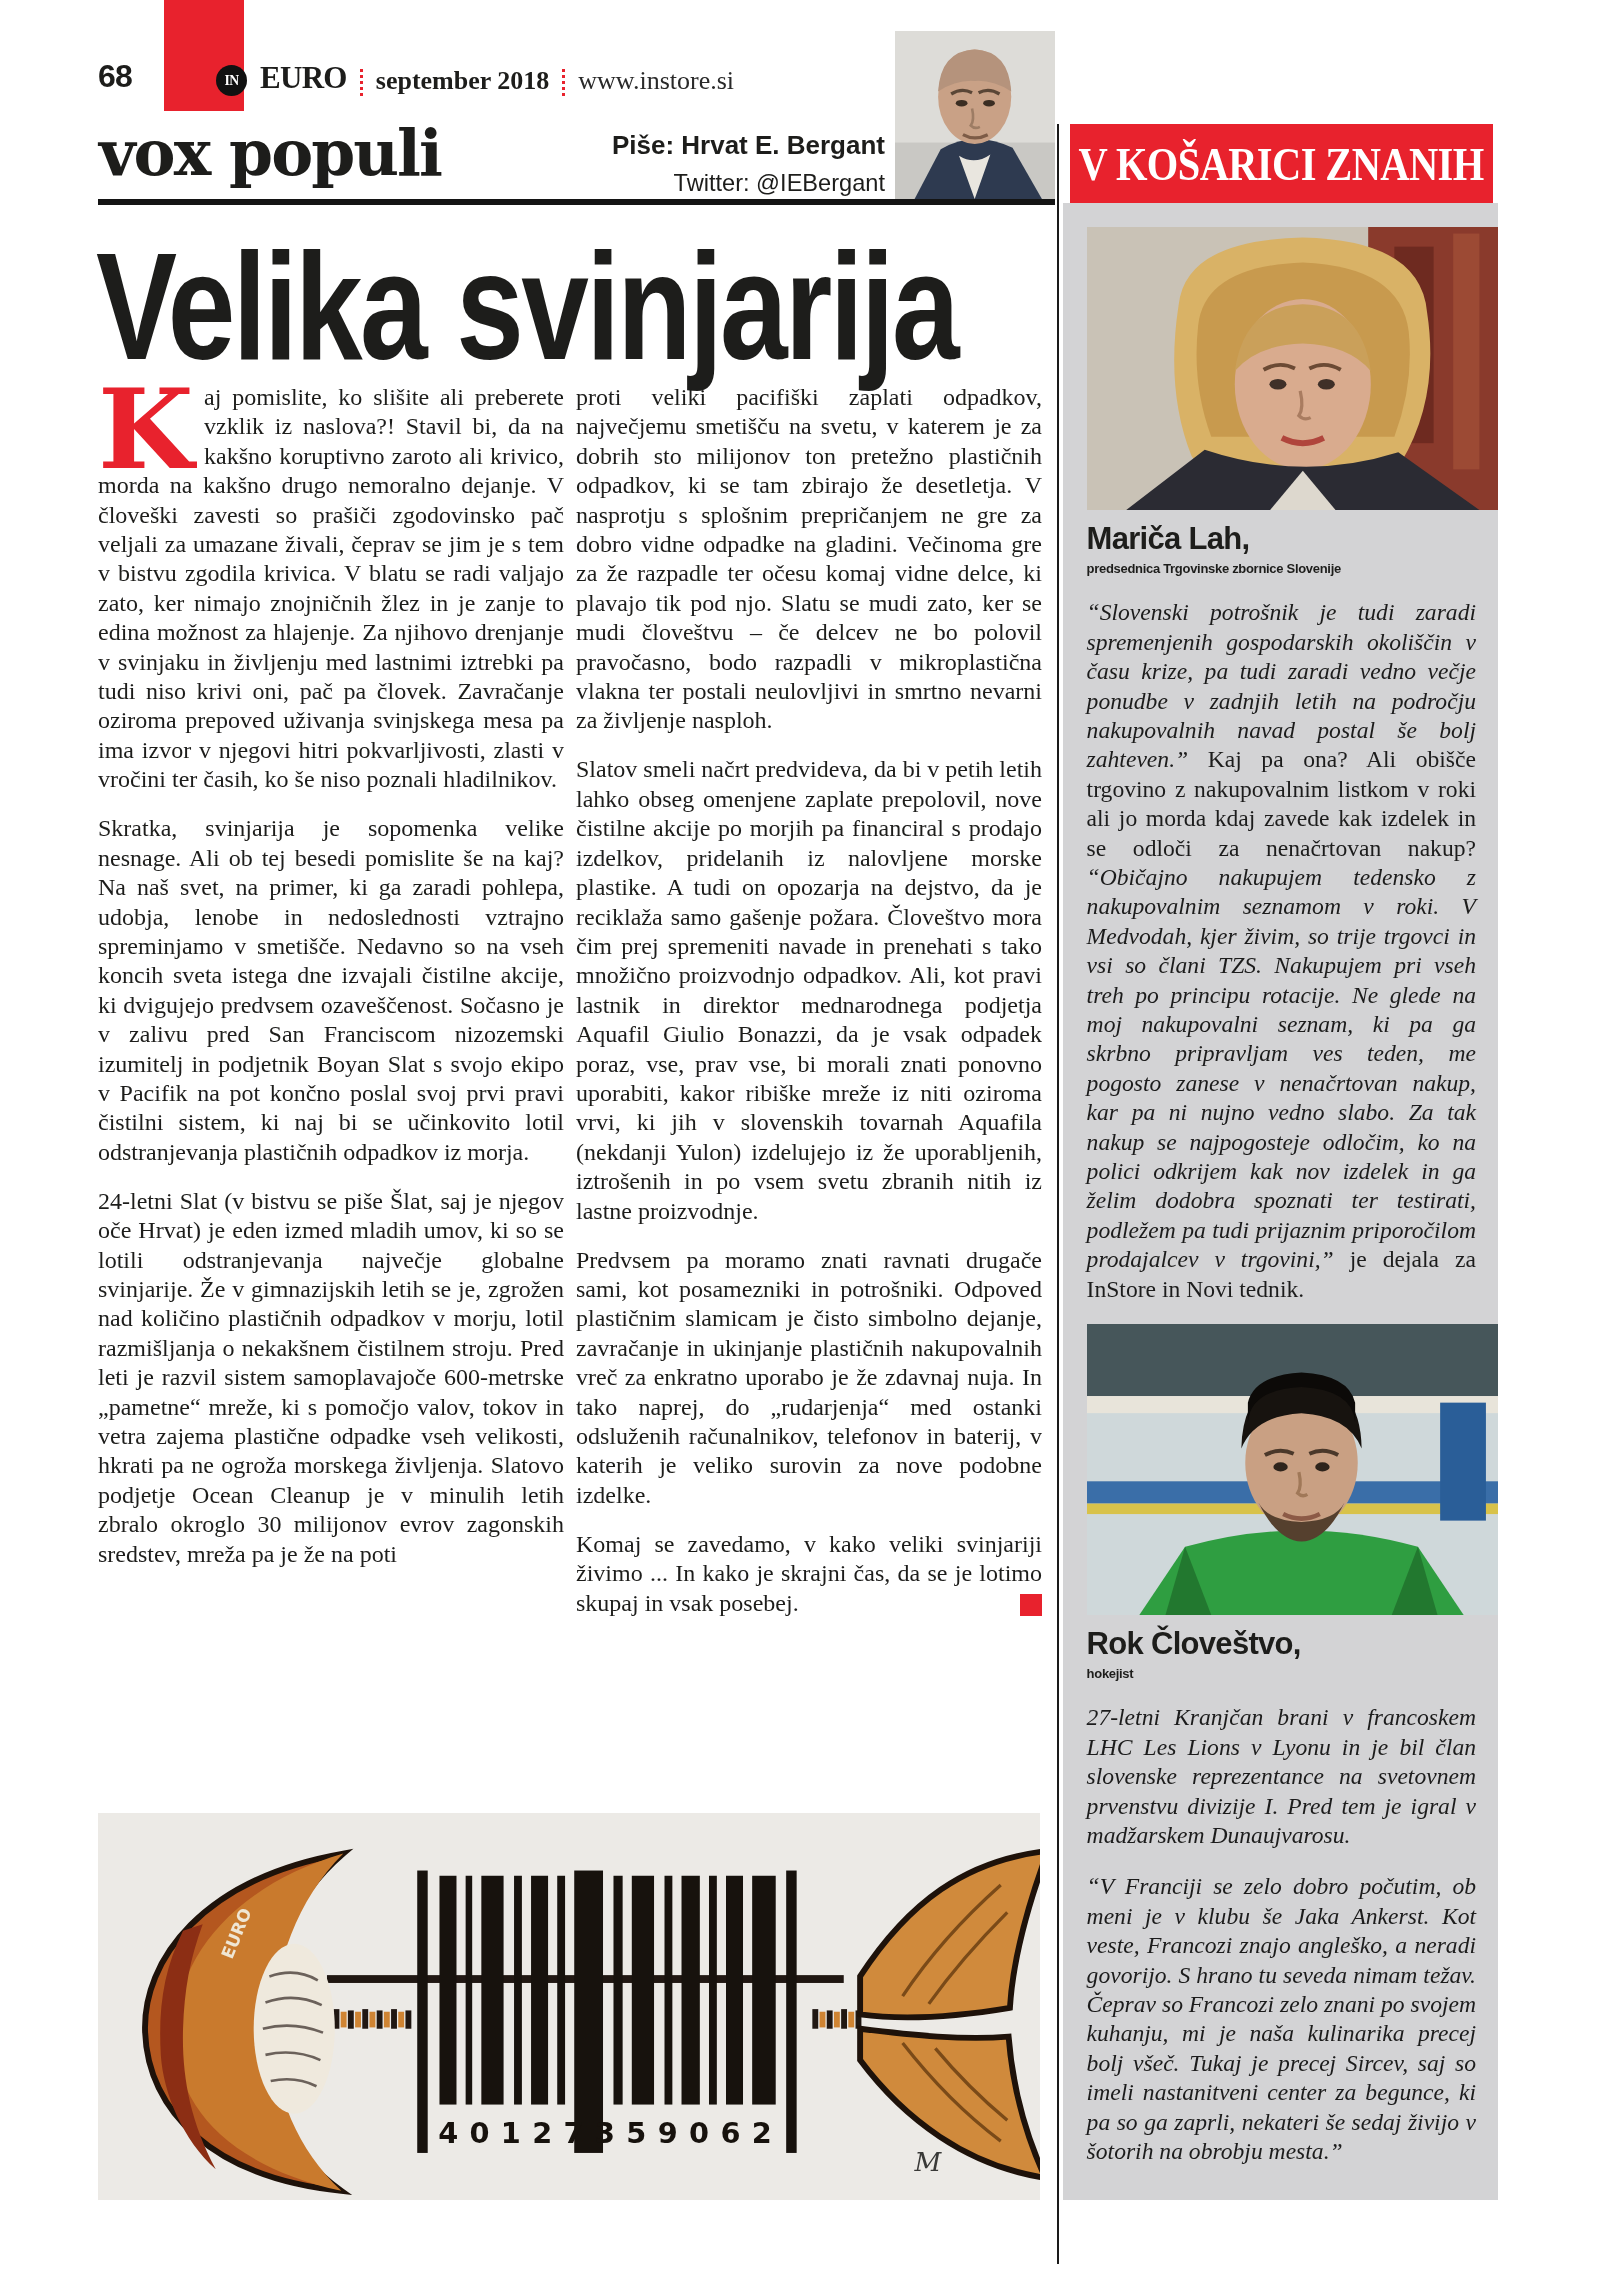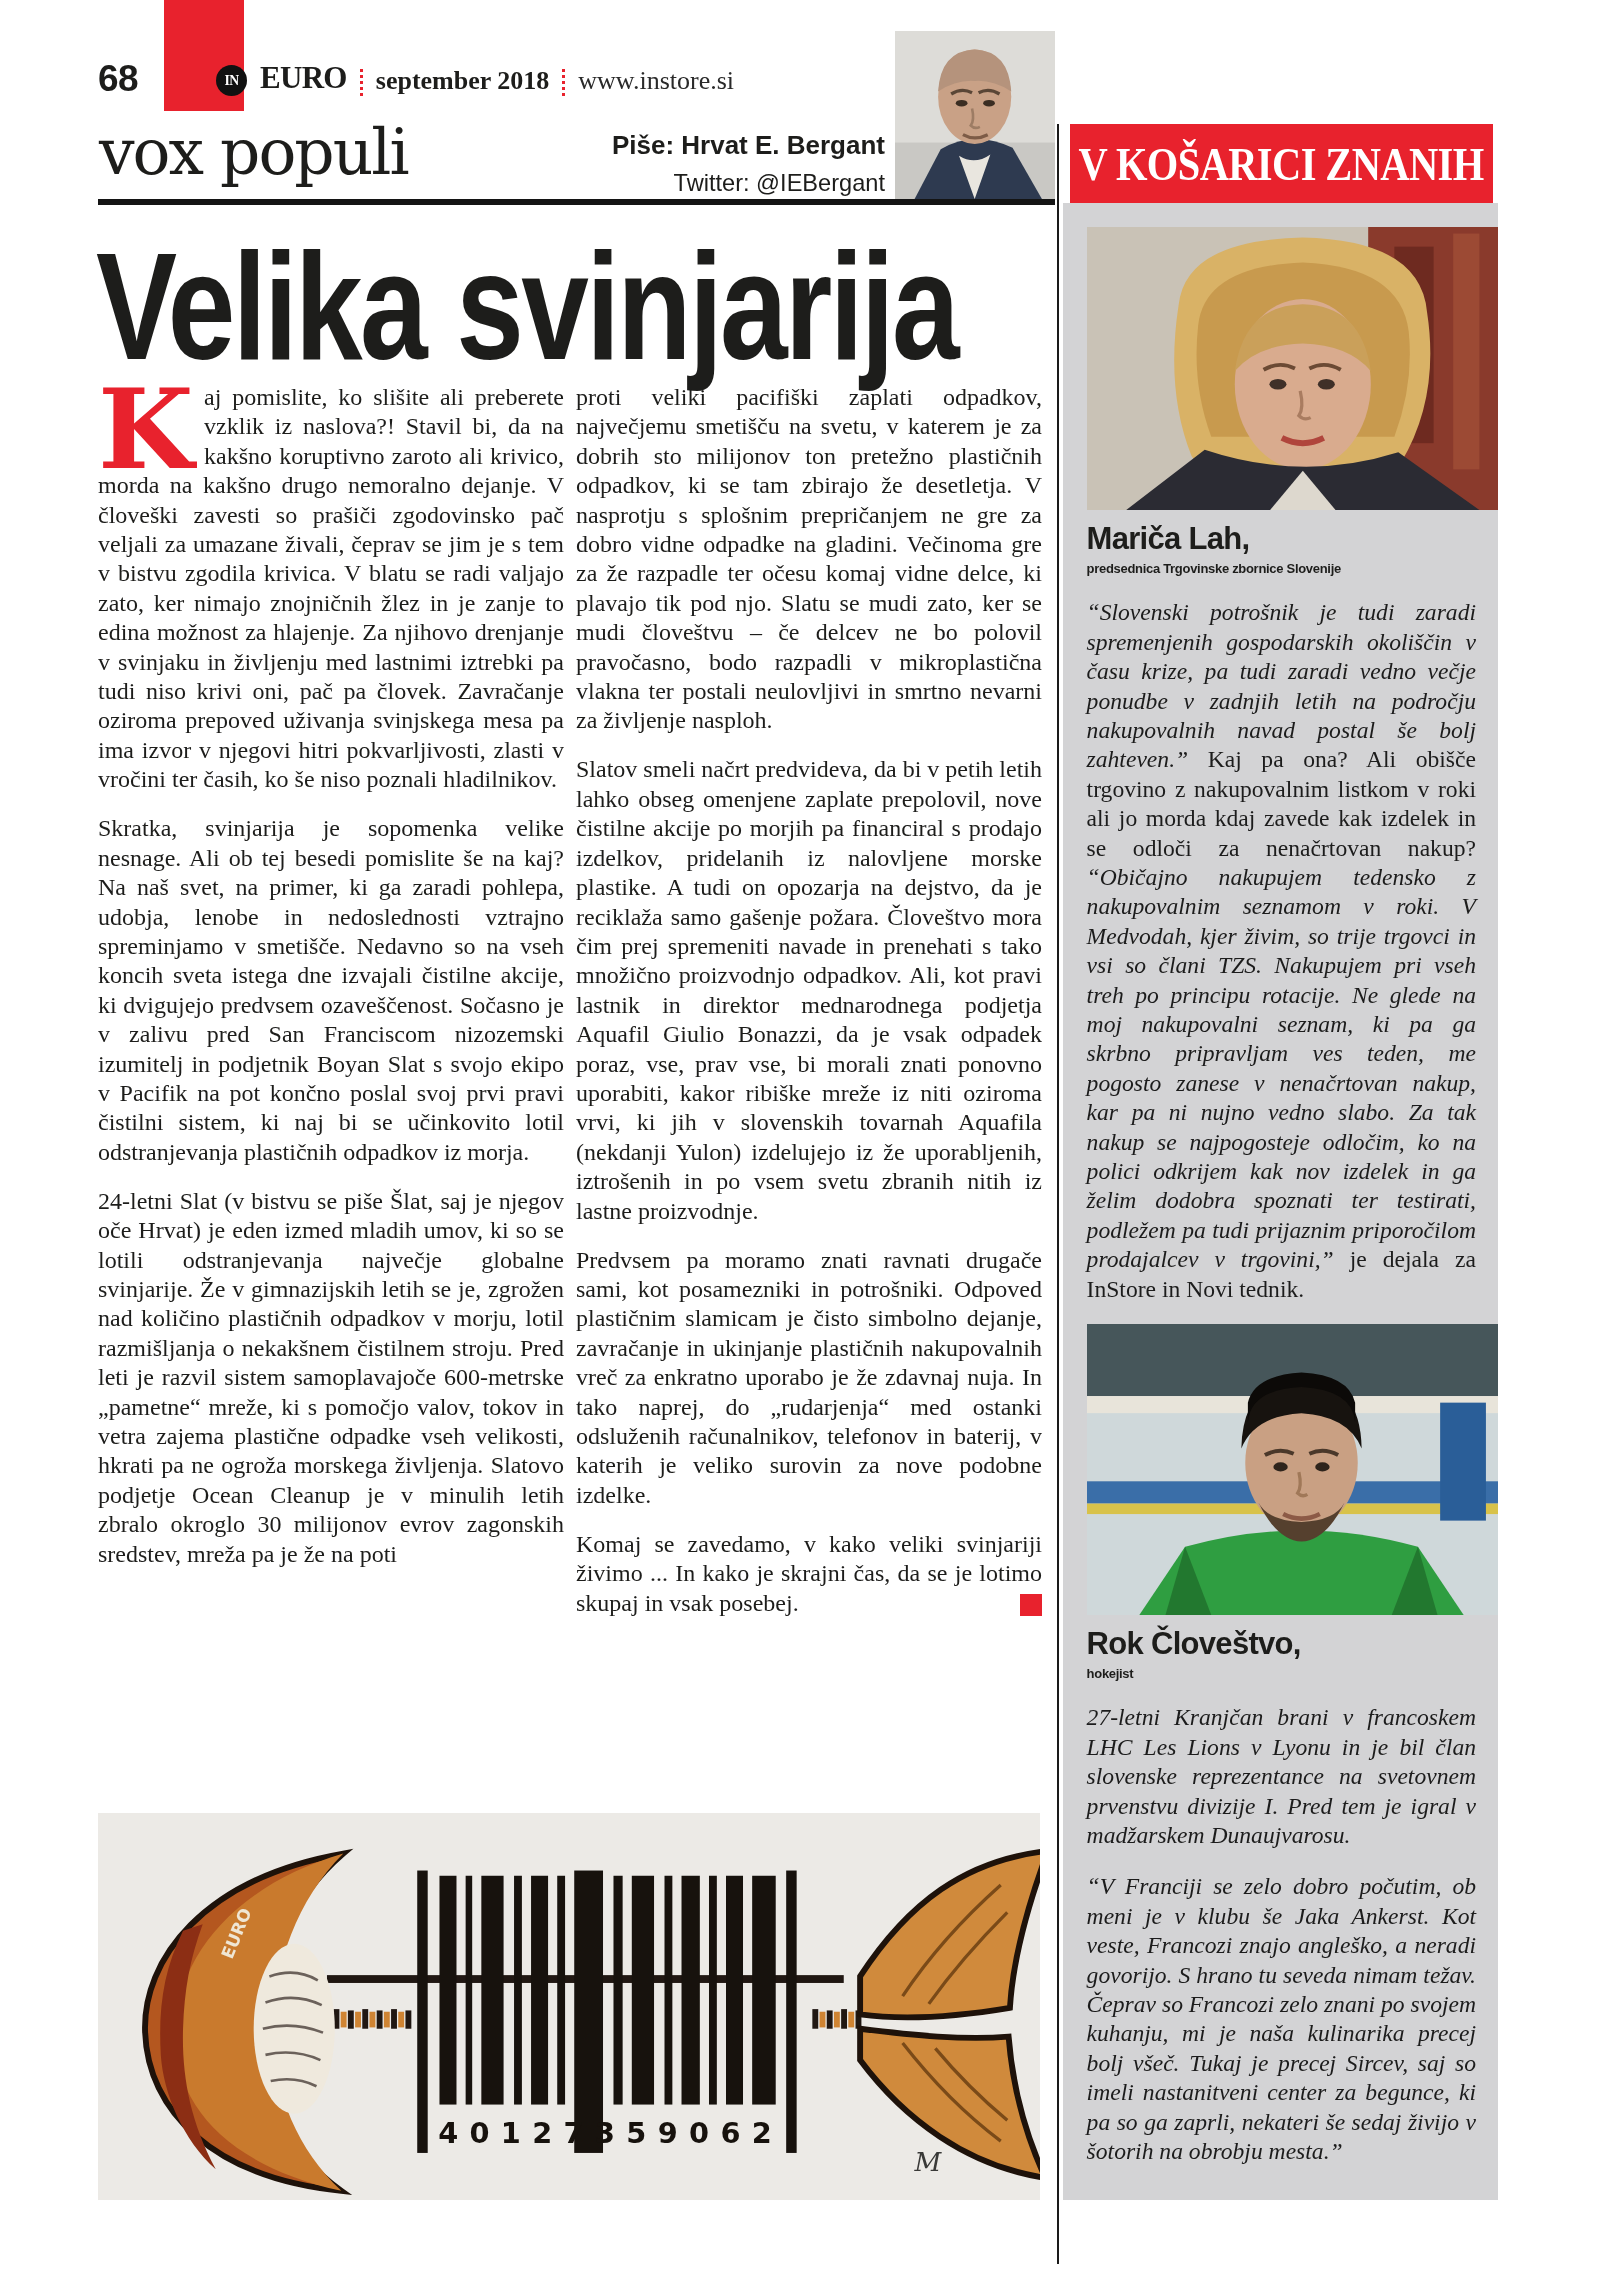--- a/index.html
+++ b/index.html
@@ -1,31 +1,31 @@
 <!DOCTYPE html>
 <html lang="sl" style="font-size:10.5px"><head>
 <meta charset="utf-8">
 <style>
   html,body{margin:0;padding:0;background:#888;}
   #page{position:relative;width:1623px;height:2295px;background:#ffffff;overflow:hidden;
         font-family:"Liberation Serif",serif;color:#1d1d1b;}
   
   .page-number{position:absolute;left:98px;top:58px;font-family:"Liberation Sans",sans-serif;
-        font-weight:bold;font-size:37px;letter-spacing:-0.7px;}
+        font-weight:bold;font-size:32px;letter-spacing:-0.7px;}
   .red-block{position:absolute;left:164px;top:0;width:80px;height:111px;background:#e8222d;}
   .logo-row{position:absolute;left:216px;top:58px;height:38px;display:flex;align-items:flex-end;gap:13px;
         font-family:Liberation Serif, serif;}
   .in-circle{width:31px;height:31px;border-radius:50%;background:#111;color:#fff;display:flex;
         align-items:center;justify-content:center;font-weight:bold;font-size:13.7px;letter-spacing:-0.7px;}
   .logo-store{font-weight:bold;font-size:31px;letter-spacing:-0.7px;}
   .dot-sep{width:0;height:27.5px;border-left:3.9px dotted #e8222d;}
   .issue{font-weight:bold;font-size:26px;}
   .website{font-size:26px;color:#2a2a2a;}
   
-  .vox{position:absolute;left:99px;top:116px;font-family:"DejaVu Serif",serif;font-weight:normal;
+  .vox{position:absolute;left:99px;top:116px;font-family:"DejaVu Serif",serif;font-weight:bold;
         font-size:63px;letter-spacing:-2px;}
   .byline{position:absolute;left:589px;top:130px;width:296px;text-align:right;
         font-family:"Liberation Sans",sans-serif;}
   .byline .b1{font-weight:bold;font-size:26px;}
   .byline .b2{font-size:23.6px;margin-top:9.2px;}
   .author-photo{position:absolute;left:895px;top:31px;width:160px;height:168px;}
   .head-rule{position:absolute;left:98px;top:199px;width:957px;height:5.9px;background:#141414;}
   
   .headline{position:absolute;left:96px;top:230px;font-family:"Liberation Sans",sans-serif;
         font-weight:bold;font-size:152px;line-height:1;letter-spacing:-3.3px;white-space:nowrap;

